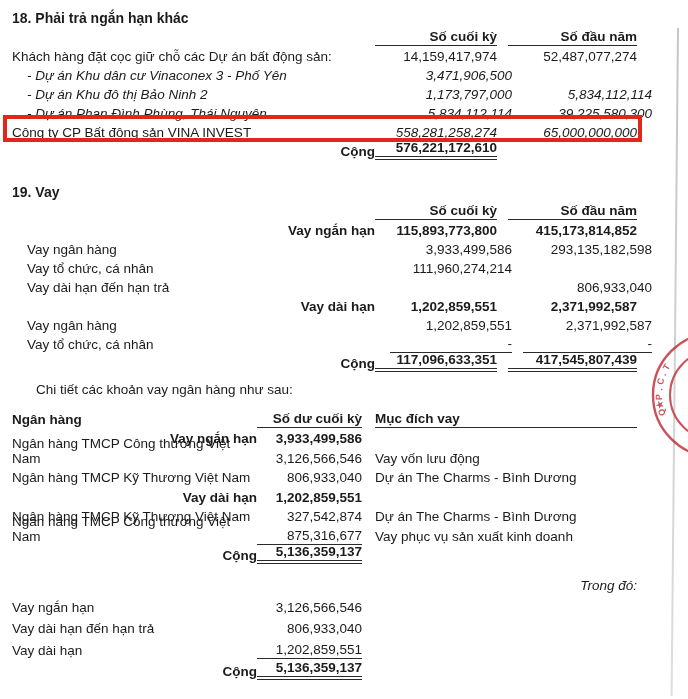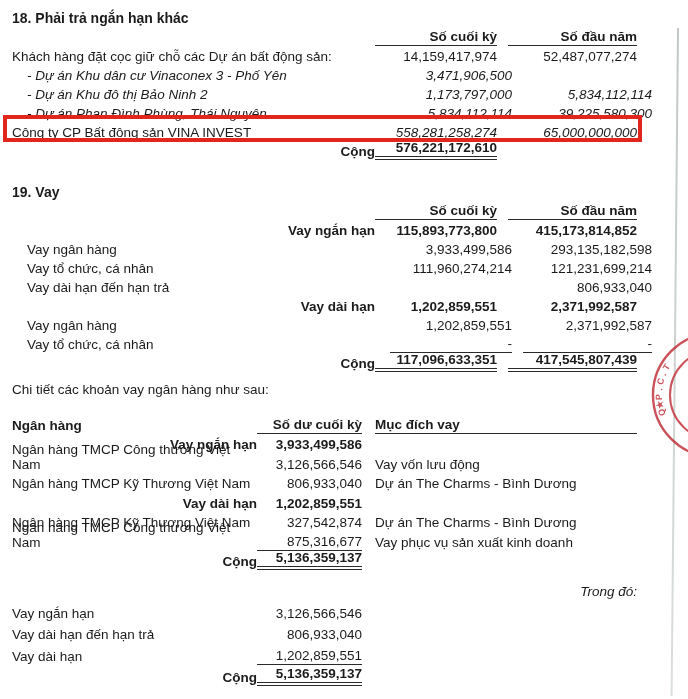--- a/index.html
+++ b/index.html
@@ -5,21 +5,21 @@
   html,body{margin:0;padding:0;background:#fff;}
   body{
     width:688px;height:699px;position:relative;overflow:hidden;
     font-family:"Liberation Sans",sans-serif;color:#1b1b1b;font-size:13.5px;
     -webkit-font-smoothing:antialiased;
   }
   .page{position:relative;width:688px;height:699px;padding:10px 51px 0 12px;box-sizing:border-box;border-radius:13px;}
   .sec-title{font-weight:700;font-size:14px;line-height:16px;}
   .s18-title{margin:0 0 4px 0;}
   .s19-title{margin:24px 0 4px 0;}
-  .intro{margin-top:10px;line-height:16px;}
+  .intro{margin-top:10px;line-height:16px;margin-left:24px;}
   .td-title{margin-top:14px;font-style:italic;line-height:16px;text-align:right;}
   .row{display:flex;align-items:flex-end;height:19px;}
   .row.h16{height:16px;}
   .bank .row{height:19.5px;}
   .td .row{height:21.5px;}
   .lbl{width:363px;flex:none;padding-bottom:1px;}
   .bank .lbl,.td .lbl{width:245px;}
   .v1{width:122px;flex:none;text-align:right;padding-bottom:1px;}
   .bank .v1,.td .v1{width:105px;}
   .gap{width:11px;flex:none;}
@@ -101,21 +101,20 @@
   <div class="row">
     <div class="lbl ind">Vay ngân hàng</div>
     <div class="v1">3,933,499,586</div>
     <div class="gap"></div>
     <div class="v2">293,135,182,598</div>
   </div>
   <div class="row">
     <div class="lbl ind">Vay tổ chức, cá nhân</div>
     <div class="v1">111,960,274,214</div>
     <div class="gap"></div>
-    <div class="v2">121,231,699,214</div>
   </div>
   <div class="row">
     <div class="lbl ind">Vay dài hạn đến hạn trả</div>
     <div class="v1"></div>
     <div class="gap"></div>
     <div class="v2">806,933,040</div>
   </div>
   <div class="row">
     <div class="lbl b">Vay dài hạn</div>
     <div class="v1 b">1,202,859,551</div>
@@ -136,21 +135,21 @@
   </div>
   <div class="row">
     <div class="lbl b">Cộng</div>
     <div class="v1 b dul">117,096,633,351</div>
     <div class="gap"></div>
     <div class="v2 b dul">417,545,807,439</div>
   </div>
 
   <div class="bank">
     <div class="intro">Chi tiết các khoản vay ngân hàng như sau:</div>
-    <div class="row h16" style="margin-top:16px;">
+    <div class="row h16" style="margin-top:10px;">
       <div class="lbl hdr">Ngân hàng</div>
       <div class="v1 hdr ul">Số dư cuối kỳ</div>
       <div class="gap"></div>
       <div class="v3 hdr ul">Mục đích vay</div>
     </div>
     <div class="row">
       <div class="lbl b">Vay ngắn hạn</div>
       <div class="v1 b">3,933,499,586</div>
       <div class="gap"></div>
       <div class="v3"></div>

